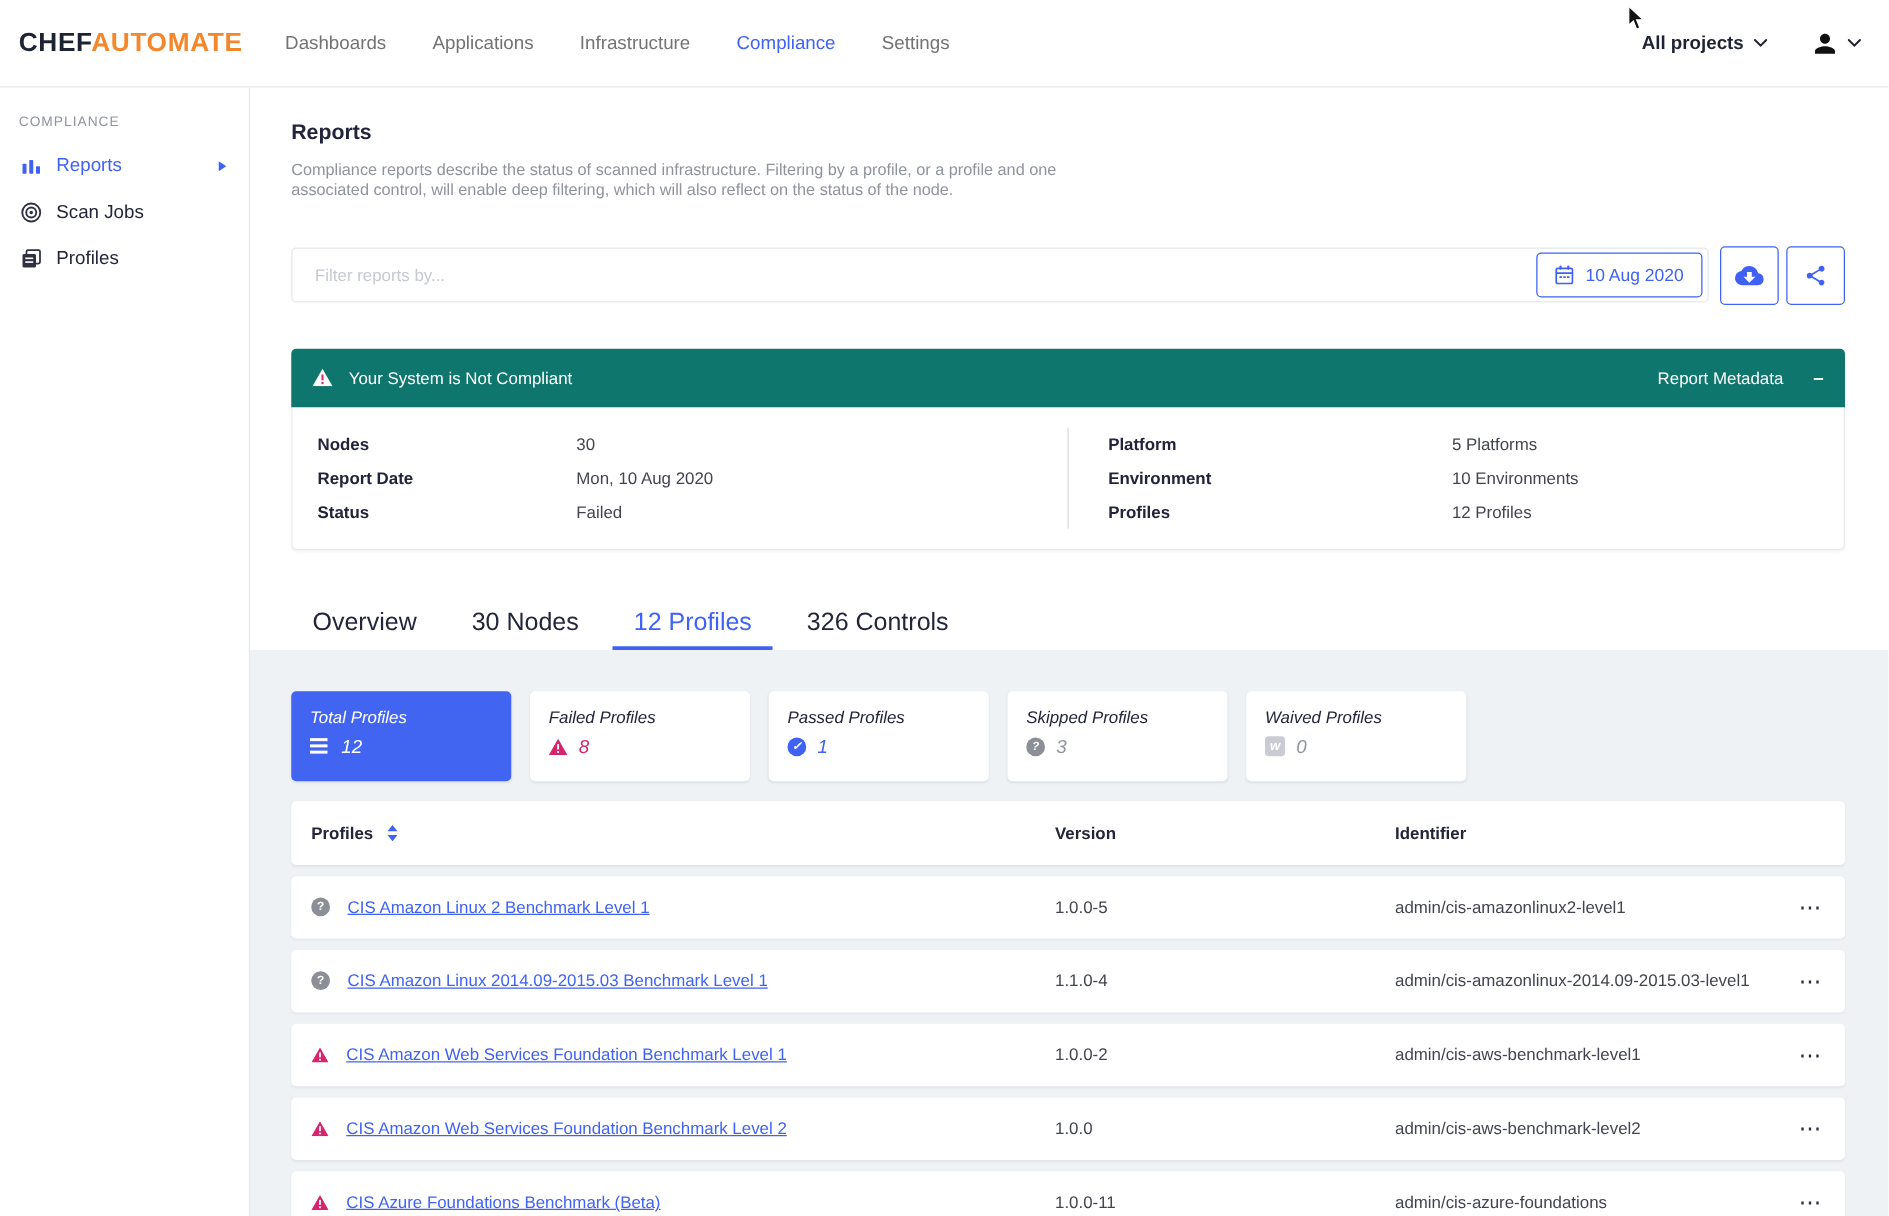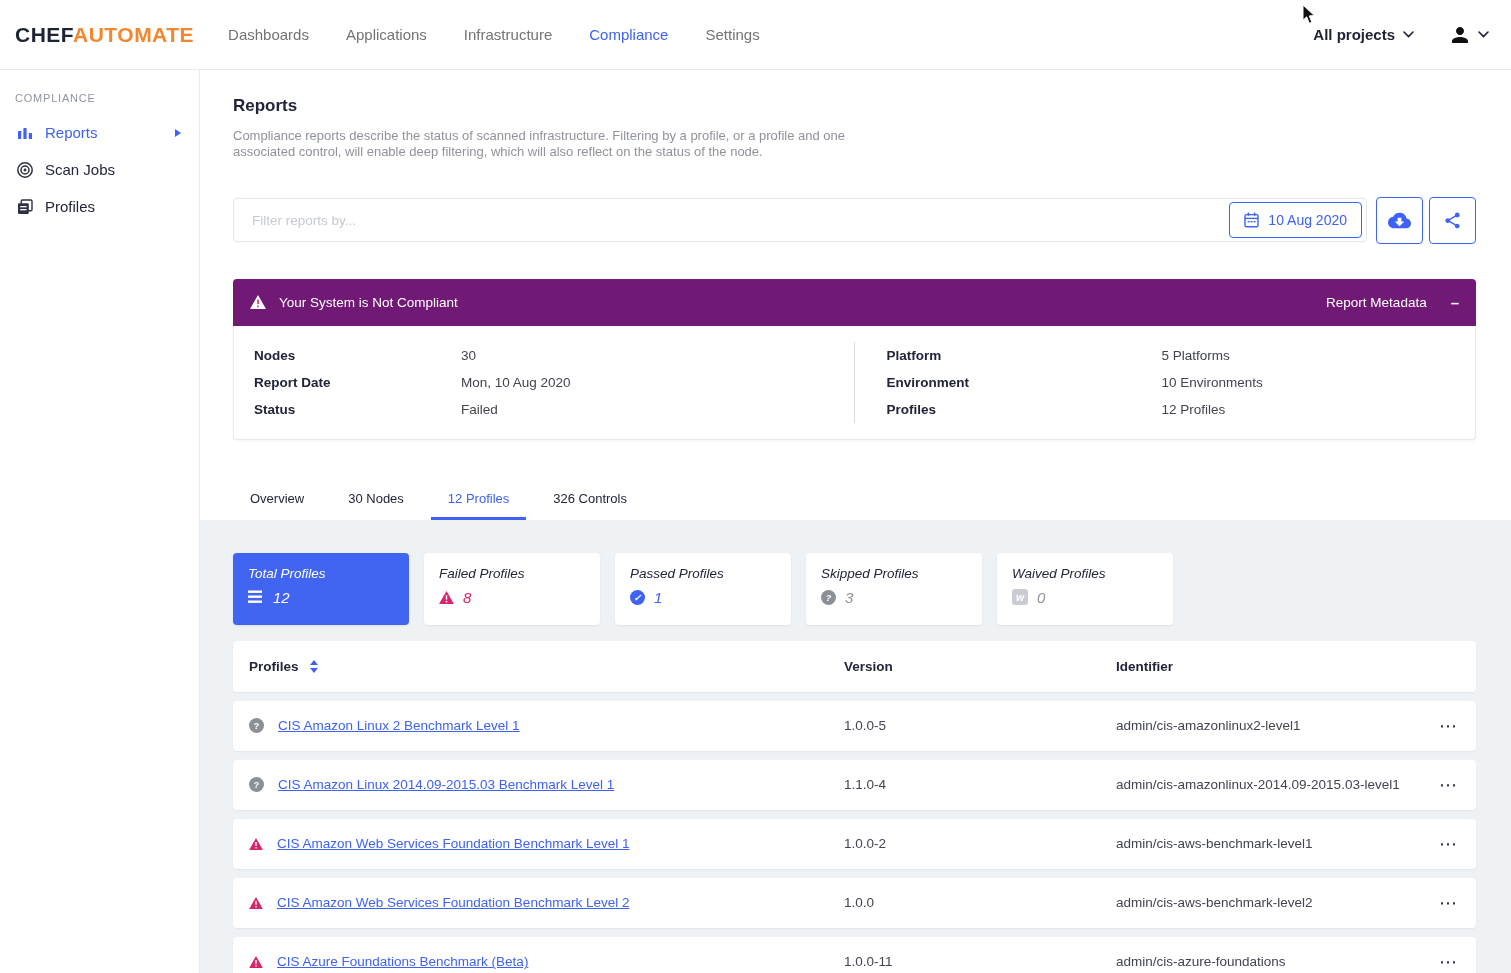--- a/index.html
+++ b/index.html
@@ -43,42 +43,42 @@
     display:flex; align-items:center; justify-content:space-between; padding-right:4px; margin-right:9px; }
   .filter-input { flex:1; border:none; outline:none; font-size:13.5px; padding-left:18px; color:#42454f; background:transparent; }
   .filter-input::placeholder { color:#c6cad0; }
   .date-btn { height:36px; border:1px solid #3f62f5; border-radius:4px; background:#fff; color:#3f62f5;
     display:flex; align-items:center; gap:9px; padding:0 14px; font-size:14px; cursor:pointer; white-space:nowrap; }
   .icon-btn { width:47px; height:47px; border:1px solid #3f62f5; border-radius:4px; background:#fff;
     display:flex; align-items:center; justify-content:center; cursor:pointer; }
   .icon-btn + .icon-btn { margin-left:6px; }
 
   
-  .banner { margin-top:35px; height:47px; background:#701a75; border-radius:4px 4px 0 0;
+  .banner { margin-top:35px; height:47px; background:#0f766e; border-radius:4px 4px 0 0;
     display:flex; align-items:center; color:#fff; padding:0 17px; }
   .banner-msg { margin-left:13px; font-size:13.5px; }
   .banner-right { margin-left:auto; display:flex; align-items:center; gap:24px; }
   .banner-meta { font-size:13.5px; }
   .banner-collapse { font-size:15px; font-weight:700; cursor:pointer; line-height:1; }
 
   
   .meta-panel { border:1px solid #e6e9ed; border-top:none; border-radius:0 0 4px 4px; background:#fff;
     display:flex; padding:16px 0; box-shadow:0 1px 2px rgba(30,40,60,.05); }
   .meta-col { width:50%; padding:0 20px; }
   .meta-col.left { border-right:1px solid #d9dce1; }
   .meta-col.right { padding-left:32px; }
   .meta-row { display:flex; line-height:27px; font-size:13.5px; }
   .meta-label { font-weight:700; color:#21243a; }
   .left .meta-label { width:207px; }
   .right .meta-label { width:275px; }
   .meta-value { color:#42454f; }
 
   
   .tabs { margin-top:41px; display:flex; gap:10px; }
-  .tab { height:39px; display:flex; align-items:center; padding:0 17px; font-size:13px; color:#23253a;
+  .tab { height:39px; display:flex; align-items:center; padding:0 17px; font-size:20px; color:#23253a;
     border-bottom:3px solid transparent; cursor:pointer; }
   .tab.active { color:#3f62f5; border-bottom-color:#3f62f5; }
 
   
   .gray-section { flex:1; background:#eef2f5; padding:33px 35px 0 33px; overflow:hidden; }
   .cards-row { display:flex; gap:15px;font-style:italic; }
   .stat-card { width:176px; height:72px; border-radius:4px; background:#fff; padding:13px 15px;
     box-shadow:0 1px 2px rgba(30,40,60,.08); cursor:pointer; }
   .stat-card.selected { background:#4164f1; }
   .stat-label { font-size:13.5px; color:#23253a; }

